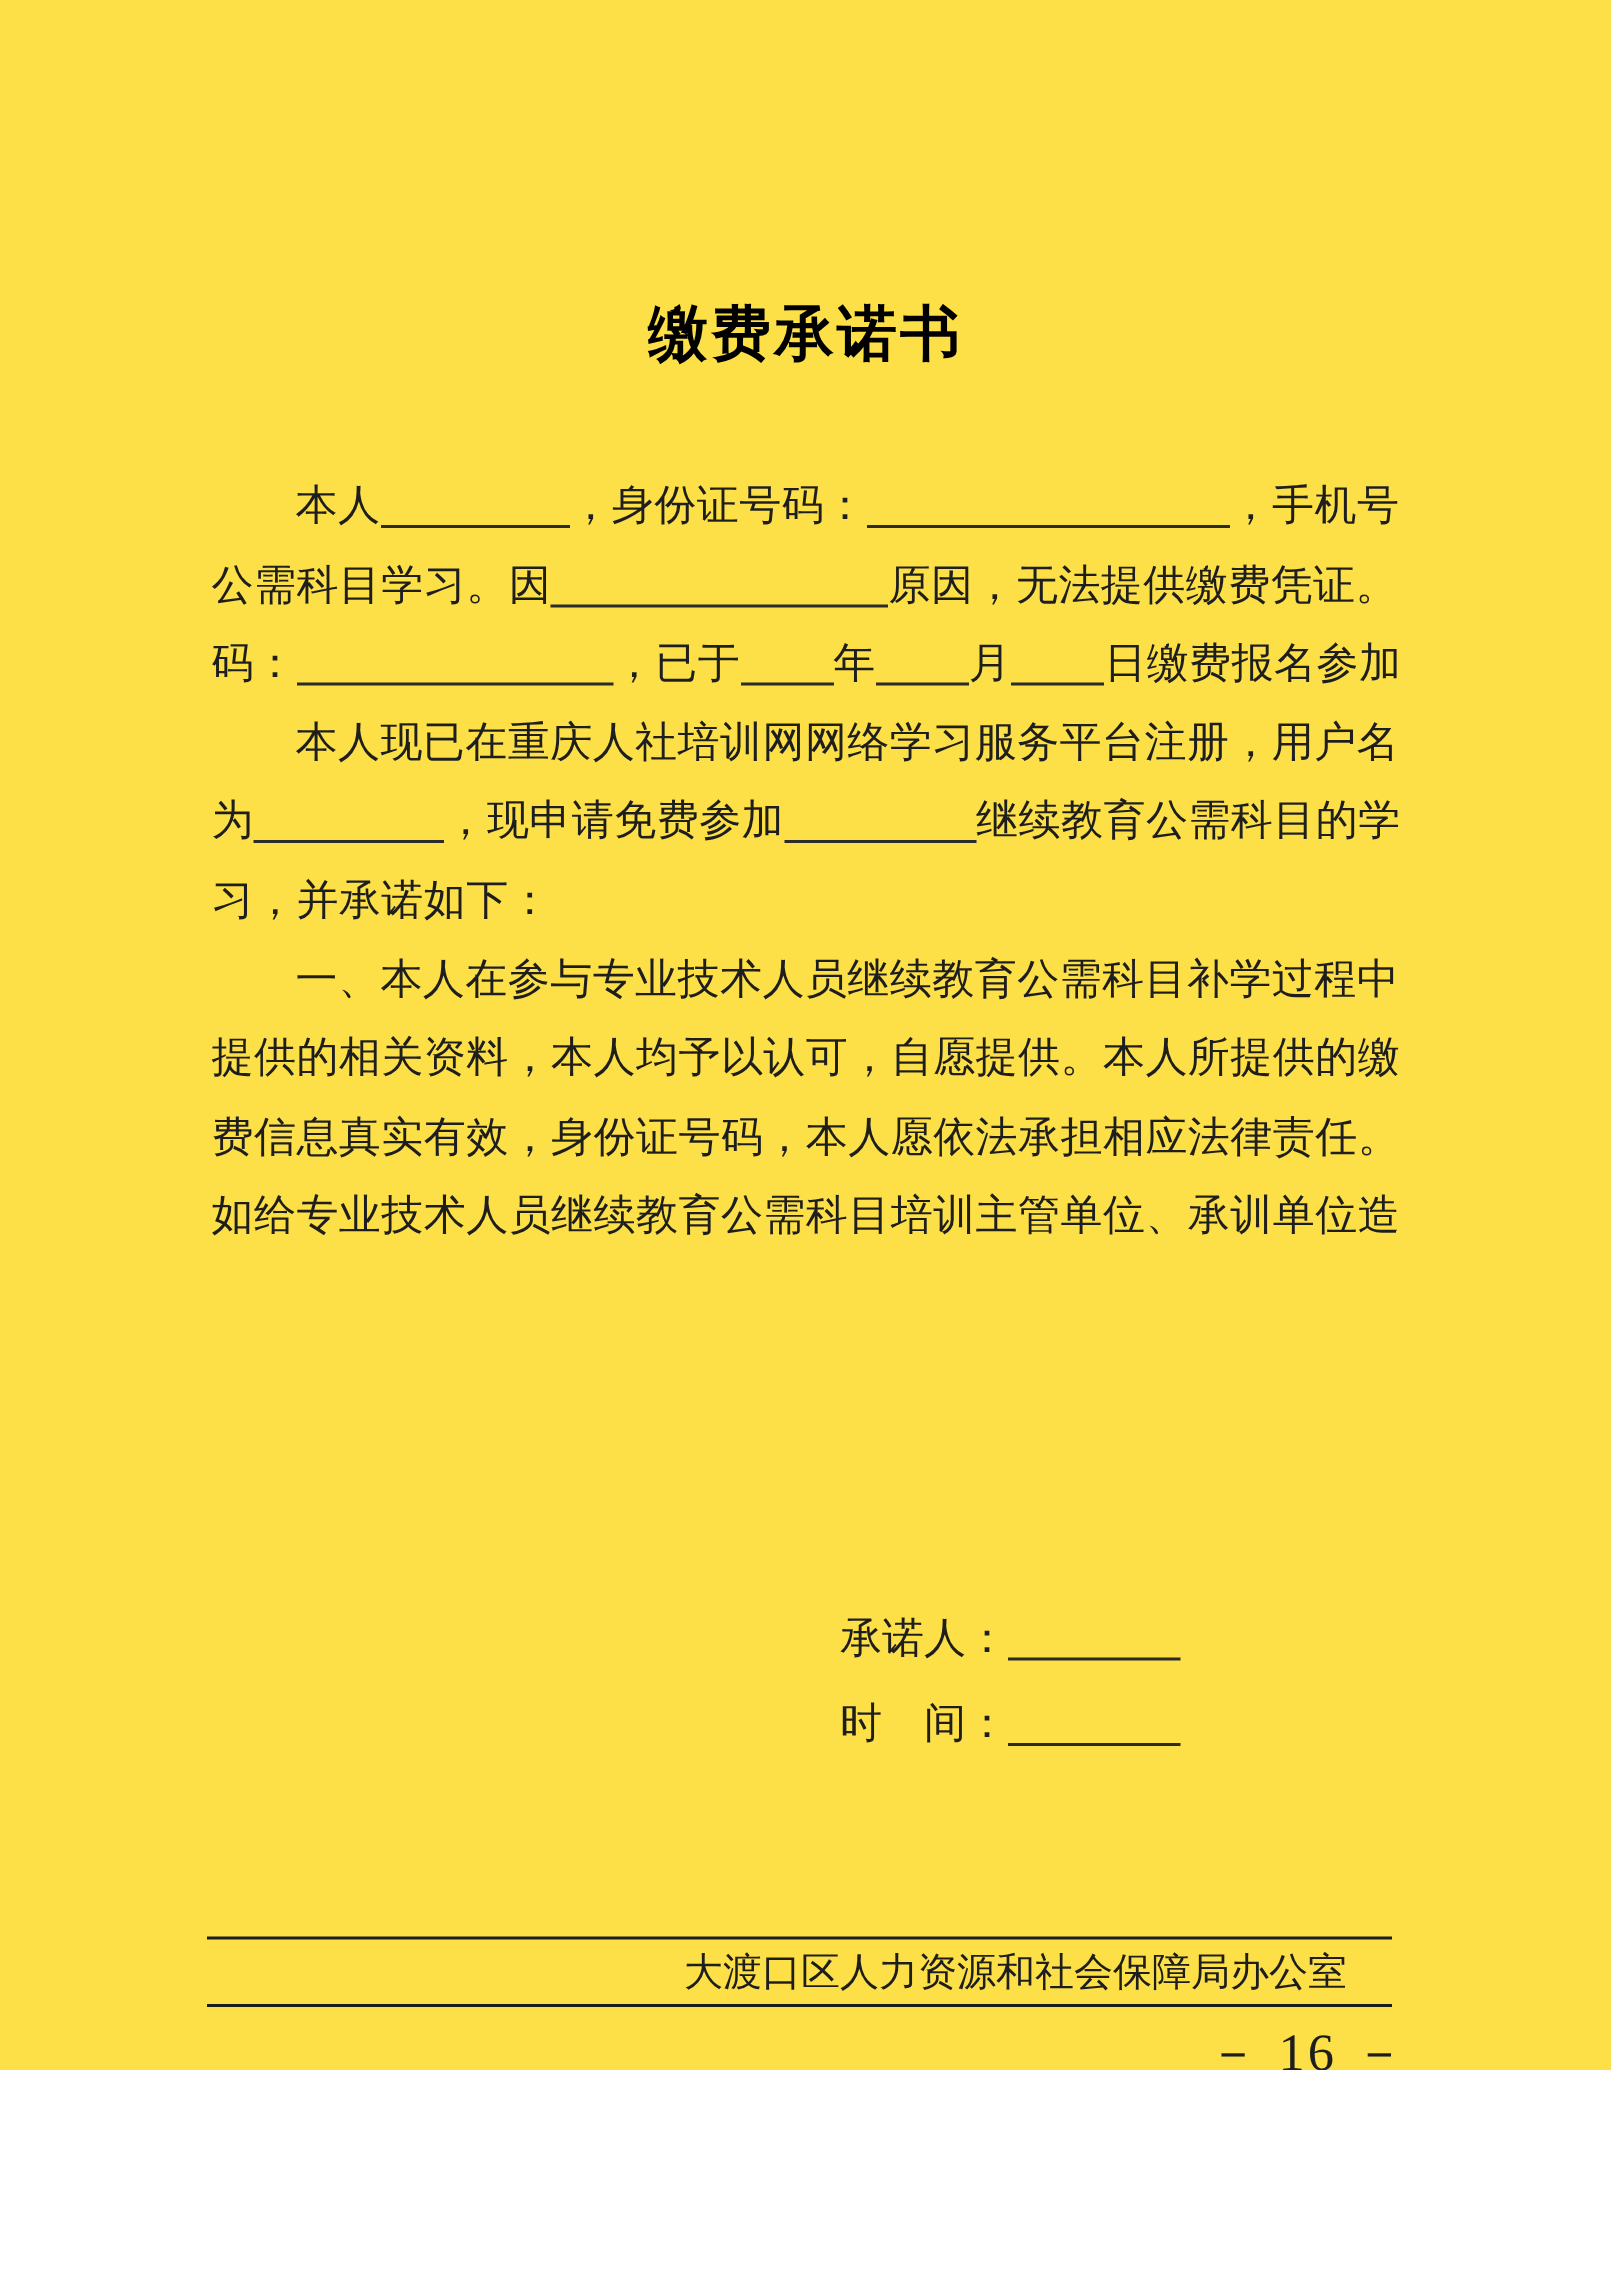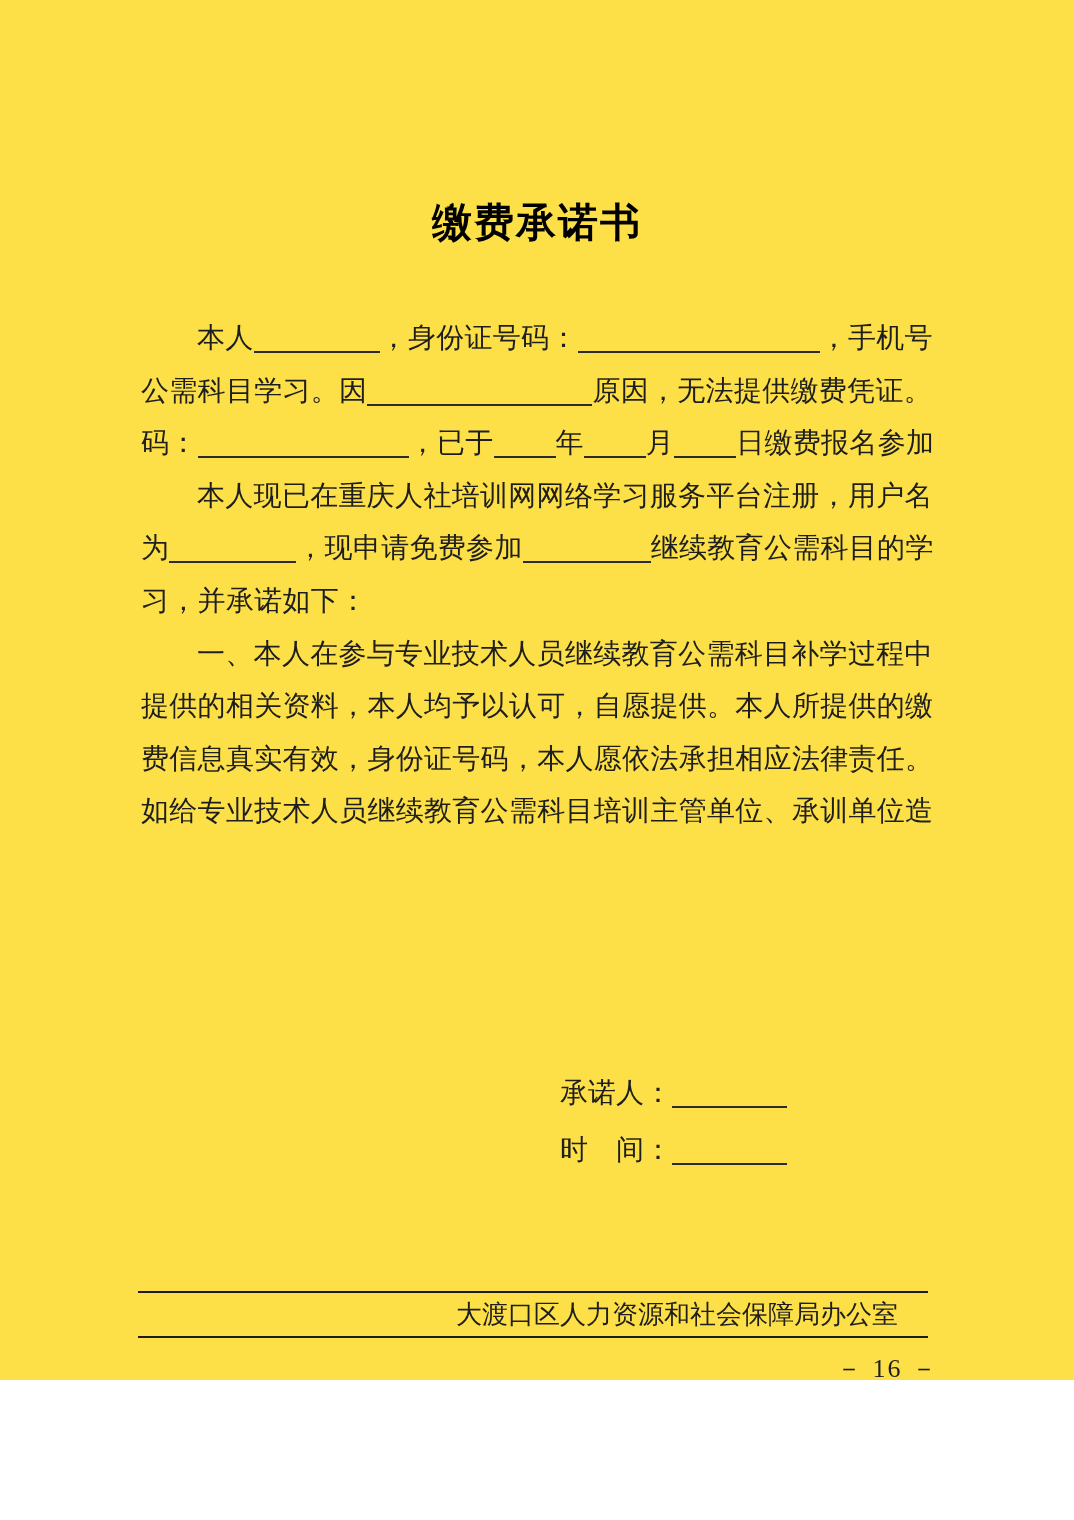--- a/index.html
+++ b/index.html
@@ -82,21 +82,21 @@
     justify-content: flex-end;
     box-sizing: border-box;
     padding: 0 30px 0 26px;
     font-size: 26px;
     white-space: nowrap;
   }
   .page-number {
     position: absolute;
     top: 1353px;
     right: 135px;
-    font-size: 26px;
+    font-size: 35px;
     line-height: 32px;
     letter-spacing: 2px;
     color: #1e1e1e;
   }
 </style>
 </head>
 <body>
 
 <div class="page">
 

